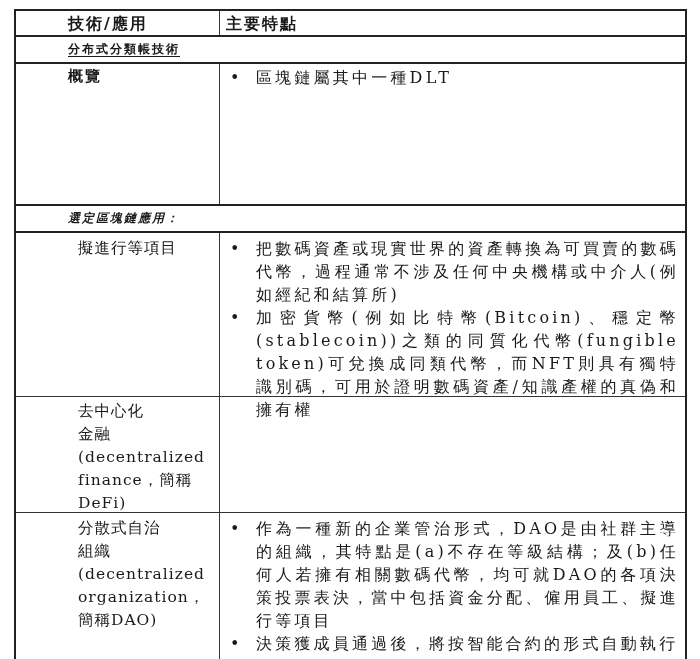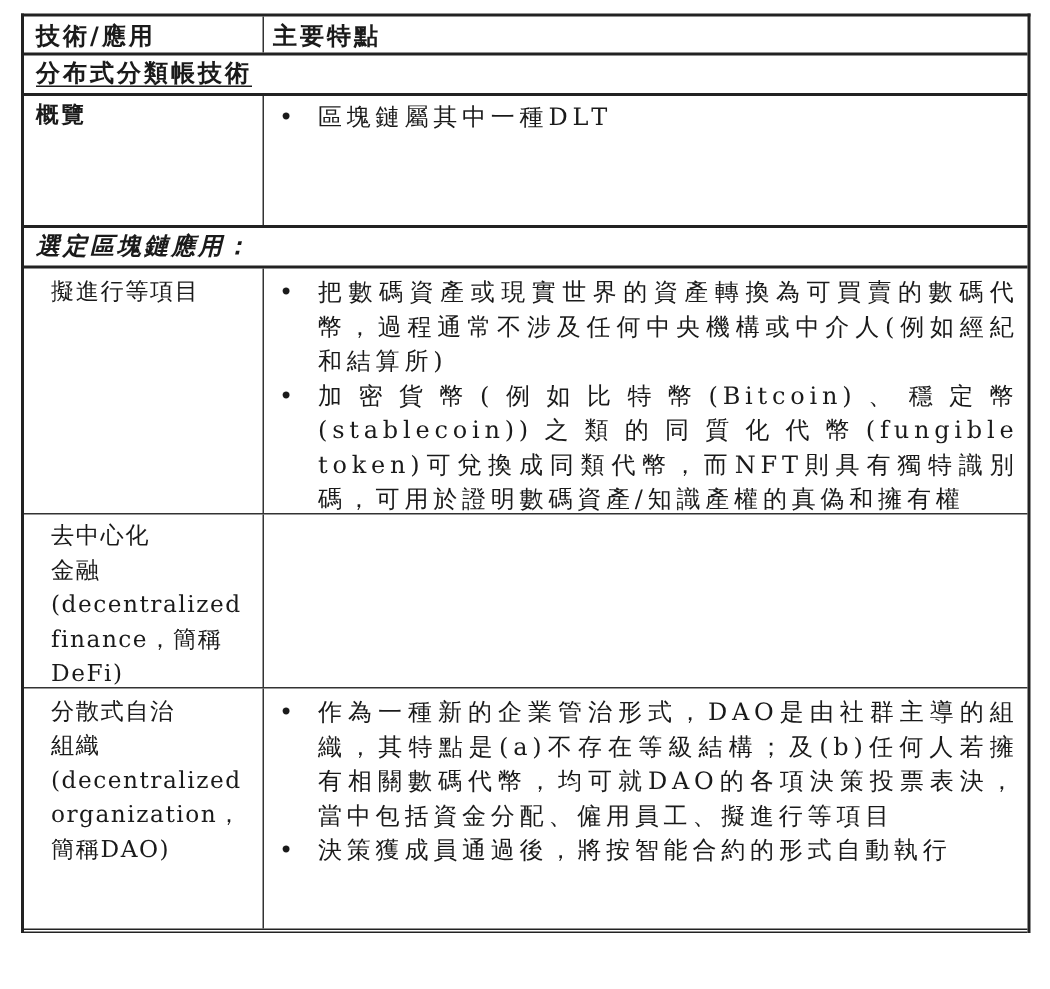--- a/index.html
+++ b/index.html
@@ -1,27 +1,27 @@
 <!DOCTYPE html>
 <html><head>
 <meta charset="utf-8">
 <style>
   html, body { margin: 0; padding: 0; background: #ffffff; }
   body { width: 700px; height: 659px; position: relative; overflow: hidden;
          font-family: "DejaVu Serif", "Liberation Serif", serif; color: #1a1a1a; }
   .tbl { position: absolute; left: 14px; top: 9px; width: 673px;
          border: 2px solid #222; border-bottom: none; box-sizing: border-box; }
-  .row { display: flex; border-bottom: 1px solid #333; box-sizing: border-box; }
+  .row { display: flex; border-bottom: 1px solid #333; box-sizing: border-box; padding-left: 44px; }
   .row.thick { border-bottom: 2px solid #222; }
   .c1 { width: 160px; border-right: 1px solid #333; box-sizing: border-box; padding: 2px 0 0 8px; }
   .c2 { flex: 1; box-sizing: border-box; padding: 2px 6px 0 6px; }
   .hdr { font-family: "DejaVu Sans", "Liberation Sans", sans-serif; font-weight: bold;
          font-size: 16px; letter-spacing: 2px; height: 24px; line-height: 22px; }
   .sect { font-family: "DejaVu Sans", "Liberation Sans", sans-serif; font-weight: bold;
-          font-size: 16px; letter-spacing: 2px; padding: 1px 0 0 8px; height: 24px; line-height: 22px; }
+          font-size: 12px; letter-spacing: 2px; padding: 1px 0 0 8px; height: 24px; line-height: 22px; }
   .sect.u span { text-decoration: underline; text-underline-offset: 3px; }
   .sect.i span { font-style: italic; }
   .label-bold { font-family: "DejaVu Sans", "Liberation Sans", sans-serif; font-weight: bold;
                 font-size: 15px; letter-spacing: 2px; }
   .label { font-size: 15.5px; line-height: 23px; letter-spacing: 1px; padding-left: 18px; }
   ul { list-style: none; margin: 0; padding: 0; }
   li { position: relative; padding-left: 30px; font-size: 16px; line-height: 23px;
        letter-spacing: 3.2px; text-align: justify; }
   li::before { content: "\2022"; position: absolute; left: 4px; top: 0; font-size: 16px; }
 </style>
@@ -31,21 +31,21 @@
 <div class="tbl">
   <div class="row thick">
     <div class="c1 hdr">技術/應用</div>
     <div class="c2 hdr">主要特點</div>
   </div>
 
   <div class="row thick">
     <div class="sect u" style="flex:1"><span>分布式分類帳技術</span></div>
   </div>
 
-  <div class="row thick" style="height:88px">
+  <div class="row thick" style="height:142px">
     <div class="c1 label-bold" style="padding-top:3px">概覽</div>
     <div class="c2">
       <ul>
         <li>區塊鏈屬其中一種DLT</li>
       </ul>
     </div>
   </div>
 
   <div class="row thick">
     <div class="sect i" style="flex:1"><span>選定區塊鏈應用：</span></div>

